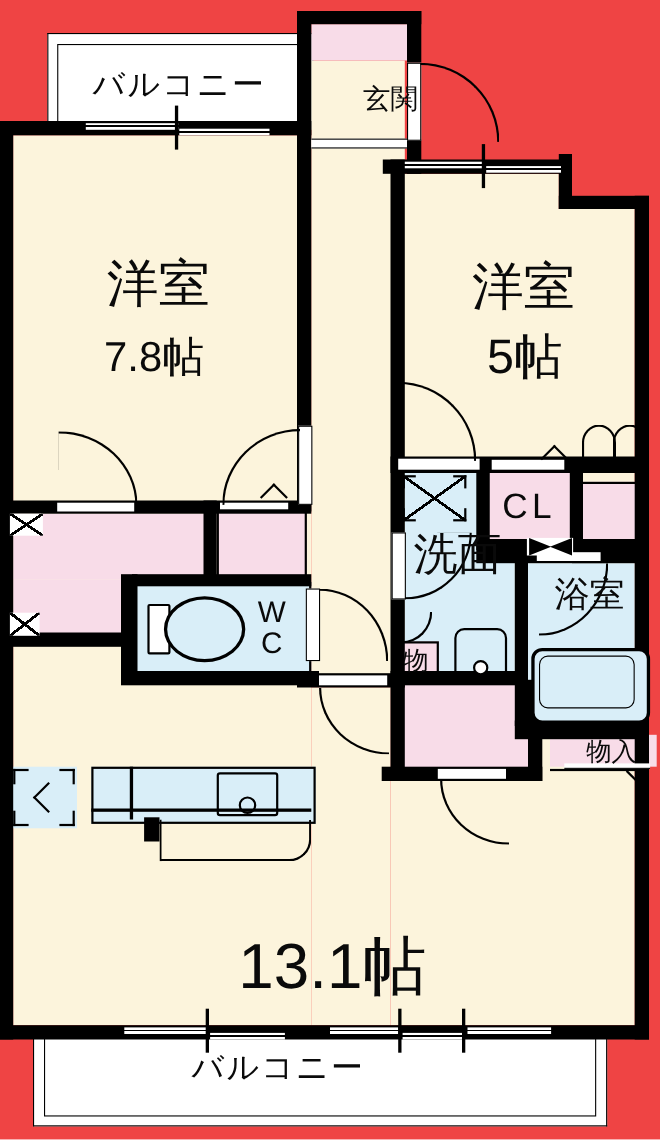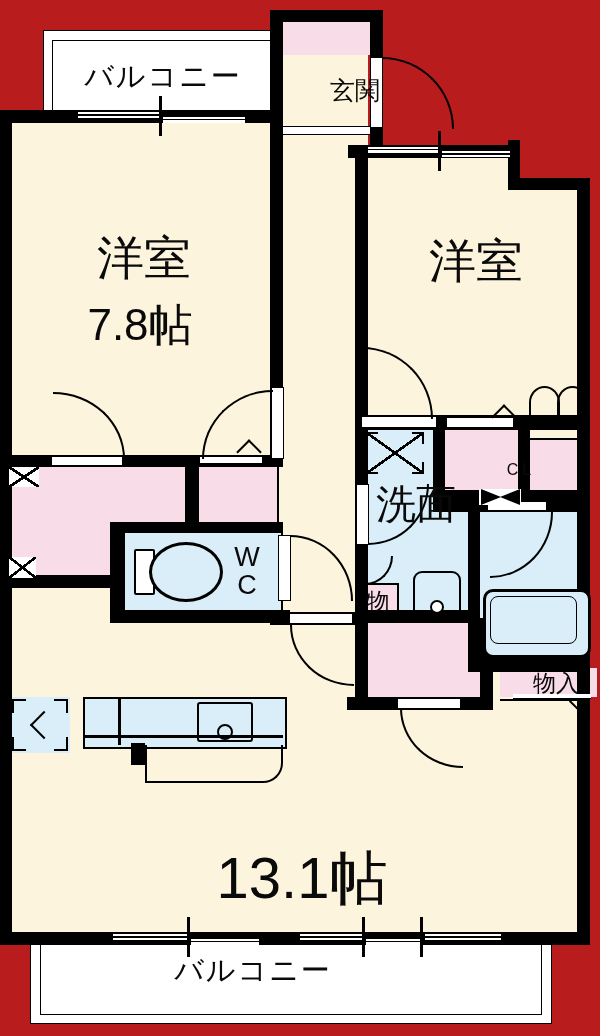--- a/index.html
+++ b/index.html
@@ -1,16 +1,16 @@
 <!DOCTYPE html>
 <html><head>
 <meta charset="utf-8">
 <style>
   html,body{margin:0;padding:0;background:#fff;}
-  #plan{position:relative;width:600px;height:1036px;background:#b91c1c;overflow:hidden;
+  #plan{position:relative;width:600px;height:1036px;background:#ef4444;overflow:hidden;
         font-family:"Liberation Sans",sans-serif;}
   .abs{position:absolute;}
   .w{position:absolute;background:#000;}
   .fill{position:absolute;}
   .cream{background:#FCF4DC;}
   .pink{background:#F8DCE8;}
   .blue{background:#D9EEF8;}
   .bord2{border:2px solid #000;}
   .bord25{border:2.5px solid #000;}
   .gap{position:absolute;background:#fff;}
@@ -176,23 +176,25 @@
     <div class="crn" style="left:2px;top:2px;border-width:2.5px 0 0 2.5px;"></div>
     <div class="crn" style="right:2px;top:2px;border-width:2.5px 2.5px 0 0;"></div>
     <div class="crn" style="left:2px;bottom:2px;border-width:0 0 2.5px 2.5px;"></div>
     <div class="crn" style="right:2px;bottom:2px;border-width:0 2.5px 2.5px 0;"></div>
     <div class="chev" style="left:24px;top:18px;width:18px;height:18px;transform:rotate(-45deg);"></div>
   </div>
 
   <div class="lbl" style="left:163px;top:77px;font-size:29px;letter-spacing:2px;">バルコニー</div>
   <div class="lbl" style="left:327px;top:90px;font-size:25px;margin-left:28px;">玄関</div>
   <div class="lbl" style="left:144px;top:258px;font-size:47px;">洋室</div>
-  <div class="lbl" style="left:140px;top:325px;font-size:44px;">7.8帖</div>
+  <div class="lbl" style="left:140px;top:325px;font-size:38px;">7.8帖</div>
   <div class="lbl" style="left:476px;top:261px;font-size:47px;">洋室</div>
+  <div class="lbl" style="left:477px;top:325px;font-size:44px;">5帖</div>
   <div class="lbl" style="left:247px;top:557px;font-size:27px;">W</div>
   <div class="lbl" style="left:247px;top:585px;font-size:27px;">C</div>
   <div class="lbl" style="left:416px;top:504px;font-size:40px;">洗面</div>
-  <div class="lbl" style="left:481px;top:470px;font-size:16px;letter-spacing:4px;margin-left:40px;">CL</div>
+  <div class="lbl" style="left:481px;top:460px;font-size:32px;letter-spacing:4px;">CL</div>
+  <div class="lbl" style="left:536px;top:541px;font-size:32px;">浴室</div>
   <div class="lbl" style="left:378px;top:601px;font-size:23px;">物</div>
   <div class="lbl" style="left:556px;top:683px;font-size:23px;">物入</div>
   <div class="lbl" style="left:302px;top:879px;font-size:58px;">13.1帖</div>
   <div class="lbl" style="left:253px;top:971px;font-size:29px;letter-spacing:2px;">バルコニー</div>
 </div>
 
 </body></html>

